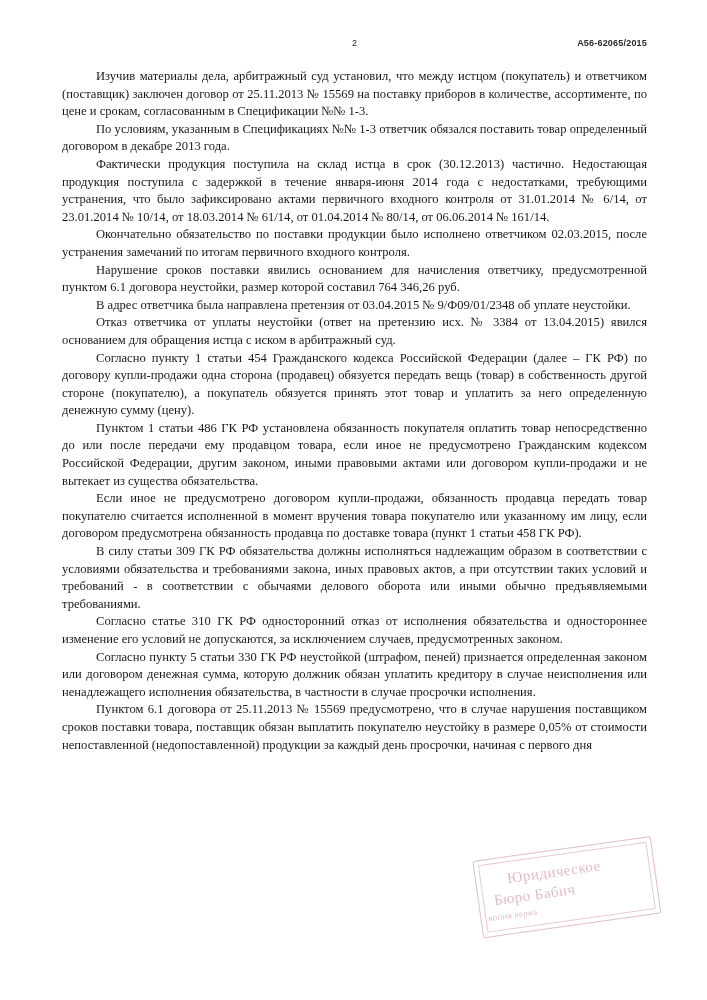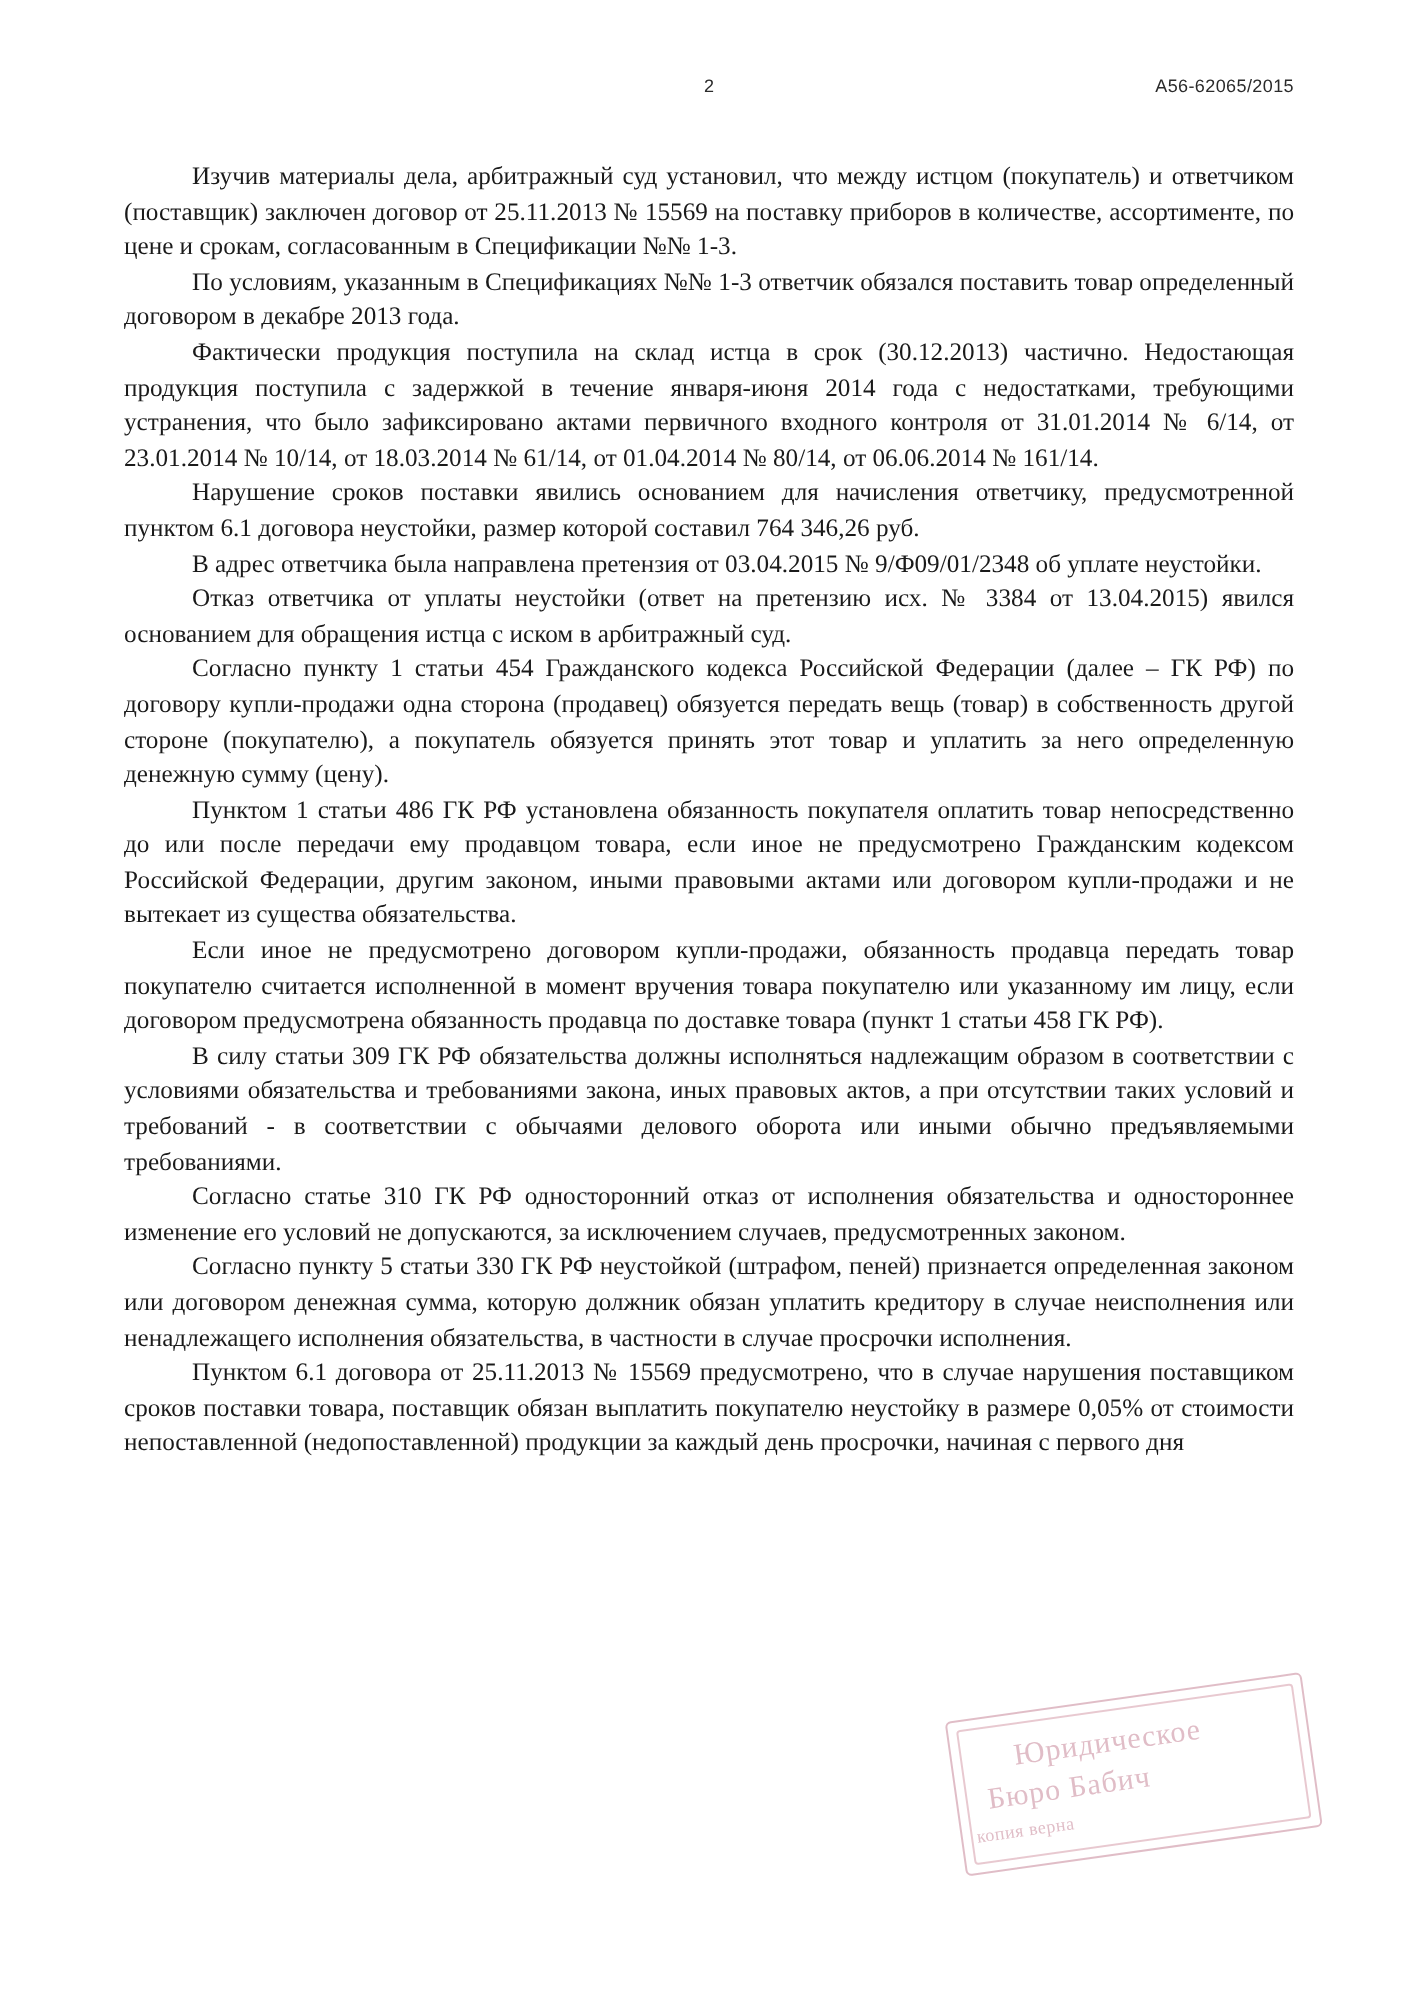--- a/index.html
+++ b/index.html
@@ -32,23 +32,24 @@
     position: absolute;
     left: 50%;
     transform: translateX(-50%);
     top: 0;
   }
   .header .case-number {
     position: absolute;
     right: 0;
     top: 0;
     letter-spacing: 0.2px;
+    font-weight: bold;
   }
   .body-text {
-    margin-top: 20px;
+    margin-top: 8px;
   }
   p.para {
     margin: 0 0 0 0;
     text-align: justify;
     text-justify: inter-word;
     font-size: 12.6px;
     line-height: 17.6px;
     text-indent: 34px;
     hyphens: none;
   }
@@ -117,20 +118,21 @@
 
   <div class="header">
     <span class="page-number">2</span>
     <span class="case-number">А56-62065/2015</span>
   </div>
 
   <div class="body-text">
     <p class="para">Изучив материалы дела, арбитражный суд установил, что между истцом (покупатель) и ответчиком (поставщик) заключен договор от 25.11.2013 № 15569 на поставку приборов в количестве, ассортименте, по цене и срокам, согласованным в Спецификации №№ 1-3.</p>
     <p class="para">По условиям, указанным в Спецификациях №№ 1-3 ответчик обязался поставить товар определенный договором в декабре 2013 года.</p>
     <p class="para">Фактически продукция поступила на склад истца в срок (30.12.2013) частично. Недостающая продукция поступила с задержкой в течение января-июня 2014 года с недостатками, требующими устранения, что было зафиксировано актами первичного входного контроля от 31.01.2014 № 6/14, от 23.01.2014 № 10/14, от 18.03.2014 № 61/14, от 01.04.2014 № 80/14, от 06.06.2014 № 161/14.</p>
+    <p class="para">Окончательно обязательство по поставки продукции было исполнено ответчиком 02.03.2015, после устранения замечаний по итогам первичного входного контроля.</p>
     <p class="para">Нарушение сроков поставки явились основанием для начисления ответчику, предусмотренной пунктом 6.1 договора неустойки, размер которой составил 764 346,26 руб.</p>
     <p class="para">В адрес ответчика была направлена претензия от 03.04.2015 № 9/Ф09/01/2348 об уплате неустойки.</p>
     <p class="para">Отказ ответчика от уплаты неустойки (ответ на претензию исх. № 3384 от 13.04.2015) явился основанием для обращения истца с иском в арбитражный суд.</p>
     <p class="para">Согласно пункту 1 статьи 454 Гражданского кодекса Российской Федерации (далее – ГК РФ) по договору купли-продажи одна сторона (продавец) обязуется передать вещь (товар) в собственность другой стороне (покупателю), а покупатель обязуется принять этот товар и уплатить за него определенную денежную сумму (цену).</p>
     <p class="para">Пунктом 1 статьи 486 ГК РФ установлена обязанность покупателя оплатить товар непосредственно до или после передачи ему продавцом товара, если иное не предусмотрено Гражданским кодексом Российской Федерации, другим законом, иными правовыми актами или договором купли-продажи и не вытекает из существа обязательства.</p>
     <p class="para">Если иное не предусмотрено договором купли-продажи, обязанность продавца передать товар покупателю считается исполненной в момент вручения товара покупателю или указанному им лицу, если договором предусмотрена обязанность продавца по доставке товара (пункт 1 статьи 458 ГК РФ).</p>
     <p class="para">В силу статьи 309 ГК РФ обязательства должны исполняться надлежащим образом в соответствии с условиями обязательства и требованиями закона, иных правовых актов, а при отсутствии таких условий и требований - в соответствии с обычаями делового оборота или иными обычно предъявляемыми требованиями.</p>
     <p class="para">Согласно статье 310 ГК РФ односторонний отказ от исполнения обязательства и одностороннее изменение его условий не допускаются, за исключением случаев, предусмотренных законом.</p>
     <p class="para">Согласно пункту 5 статьи 330 ГК РФ неустойкой (штрафом, пеней) признается определенная законом или договором денежная сумма, которую должник обязан уплатить кредитору в случае неисполнения или ненадлежащего исполнения обязательства, в частности в случае просрочки исполнения.</p>
     <p class="para">Пунктом 6.1 договора от 25.11.2013 № 15569 предусмотрено, что в случае нарушения поставщиком сроков поставки товара, поставщик обязан выплатить покупателю неустойку в размере 0,05% от стоимости непоставленной (недопоставленной) продукции за каждый день просрочки, начиная с первого дня</p>

